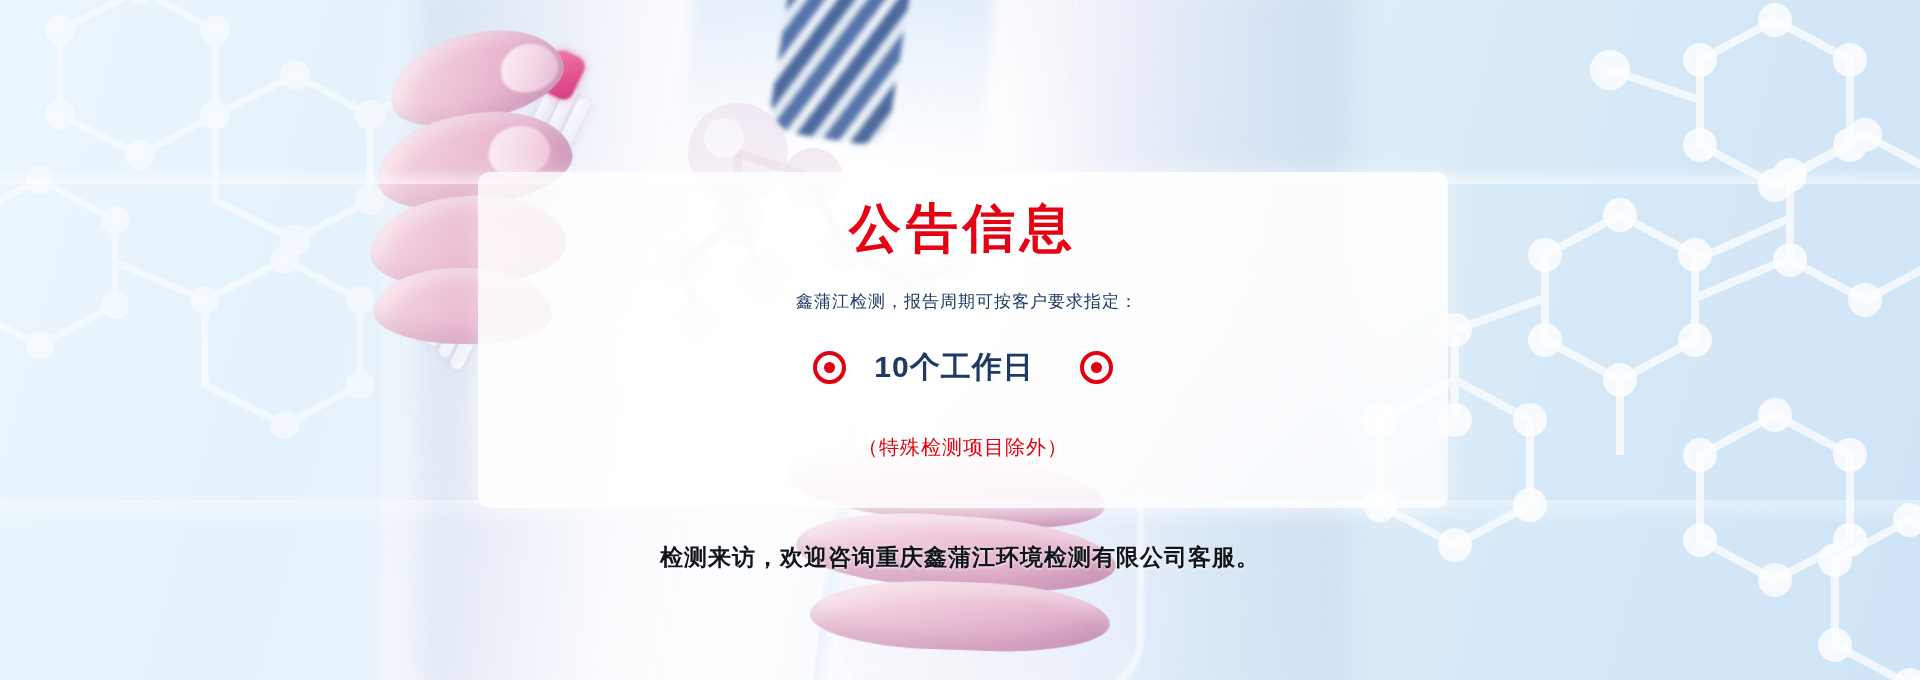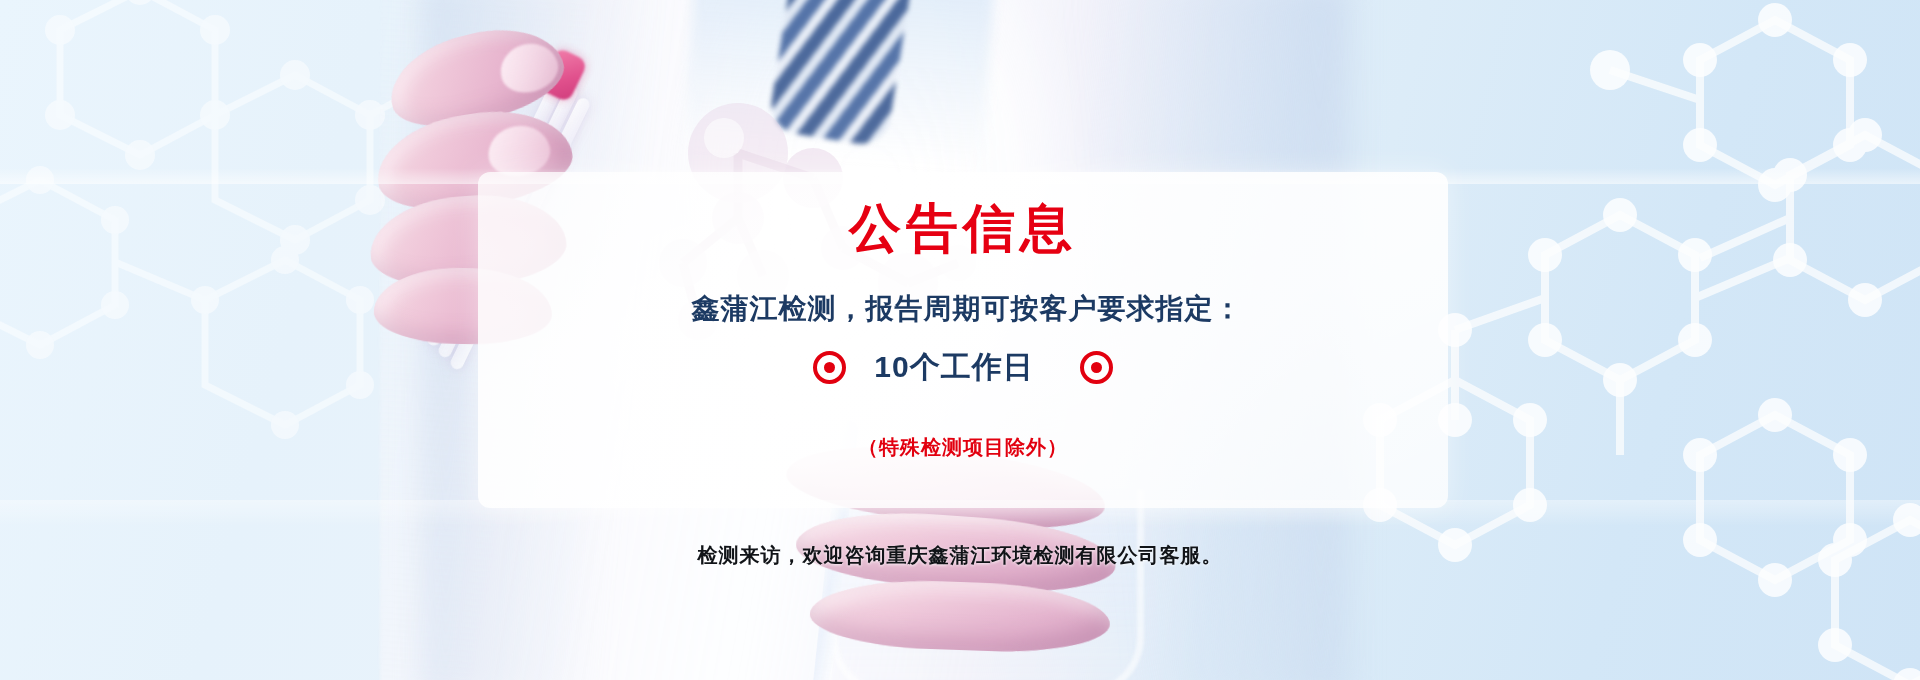--- a/index.html
+++ b/index.html
@@ -140,45 +140,45 @@
   }
 
   .title{
     position:absolute;left:0;right:0;top:22px;text-align:center;
     font-size:52px;font-weight:bold;letter-spacing:5px;
     color:#e60012;
     text-shadow:0 1px 0 rgba(255,255,255,.6);
   }
   .subtitle{
     position:absolute;left:8px;right:0;top:118px;text-align:center;
-    font-size:28px;font-weight:bold;letter-spacing:1px;
+    font-size:17px;font-weight:normal;letter-spacing:1px;
     color:#1c3a63;
   }
   .options{
     position:absolute;left:0;right:0;top:175px;
     display:flex;justify-content:center;align-items:center;gap:46px;
   }
   .opt{display:flex;align-items:center;gap:28px;}
   .dot{
     width:25px;height:25px;border-radius:50%;flex:0 0 auto;
     border:4px solid #e2000f;background:#fff;
     display:flex;align-items:center;justify-content:center;
   }
   .dot i{display:block;width:11px;height:11px;border-radius:50%;background:#e2000f;}
   .opt-label{
     font-size:30px;font-weight:bold;color:#1c3a63;letter-spacing:1px;white-space:nowrap;
   }
   .note{
     position:absolute;left:0;right:0;top:262px;text-align:center;
-    font-size:20px;font-weight:bold;letter-spacing:1px;color:#e2000f;
+    font-size:20px;font-weight:normal;letter-spacing:1px;color:#e2000f;
   }
 
   .footer{
     position:absolute;left:0;right:0;top:542px;text-align:center;
-    font-size:20px;font-weight:bold;letter-spacing:1px;color:#111418;
+    font-size:23px;font-weight:bold;letter-spacing:1px;color:#111418;
     text-shadow:0 1px 3px rgba(255,255,255,.85);
   }
 </style>
 </head>
 <body>
 
 <div class="banner">
 
   <svg class="mol left" viewBox="0 0 1920 680" preserveAspectRatio="none">
     <g stroke="#ffffff" stroke-width="7" fill="none" opacity="0.85">

